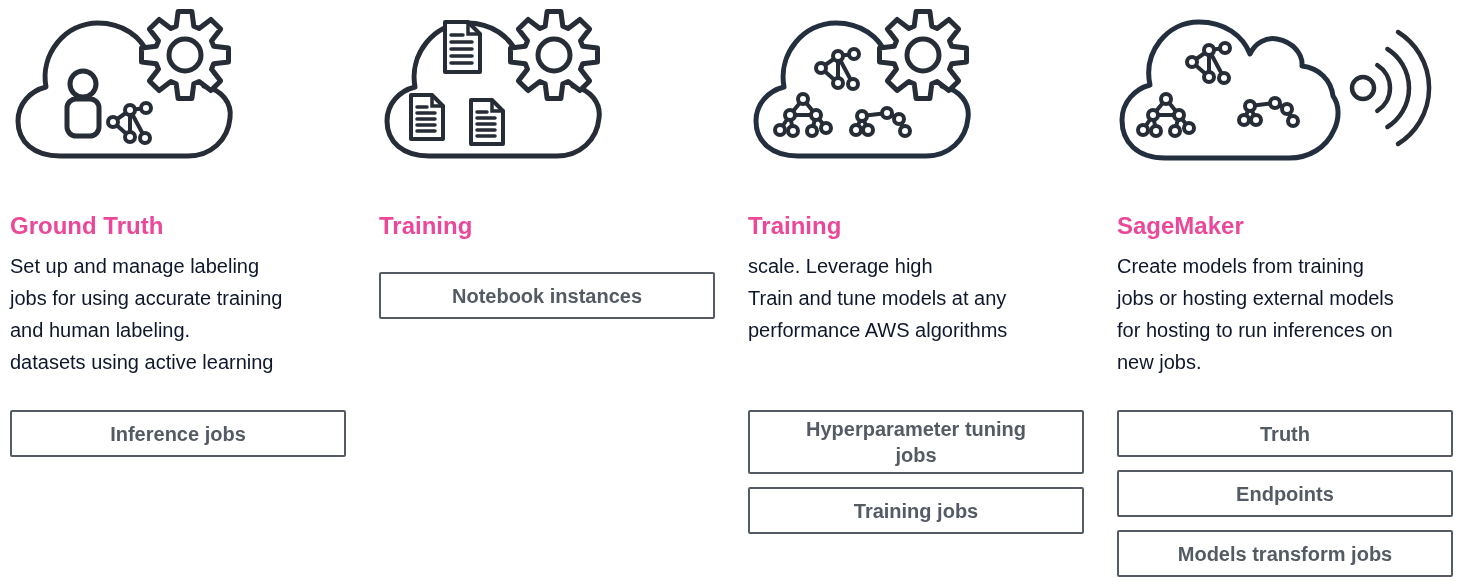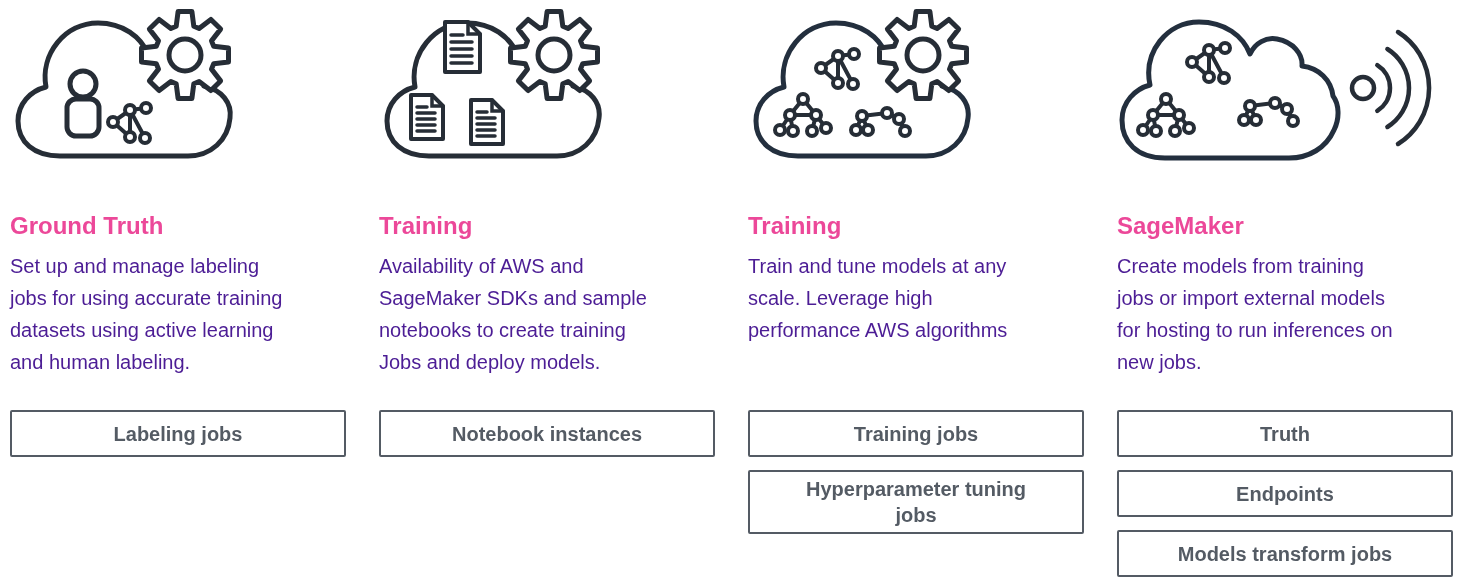--- a/index.html
+++ b/index.html
@@ -14,21 +14,21 @@
   .page { padding: 8px 0 0 10px; }
   .columns { display: flex; gap: 33px; }
   .card { width: 336px; flex: 0 0 336px; display: flex; flex-direction: column; }
   .icon-wrap { height: 178px; }
   .card-title {
     font-size: 24px; font-weight: 700;
     margin: 26px 0 0 0; color: #ec4899;
   }
   .card-desc {
     margin-top: 10px; font-size: 20px; line-height: 32px;
-    color: #4c1d95; min-height: 128px;
+    color: #0f172a; min-height: 128px;
   }
   .card-buttons { margin-top: 32px; }
   .btn {
     display: flex; align-items: center; justify-content: center;
     width: 100%; min-height: 47px;
     background: #ffffff;
     border: 2px solid #545b64; border-radius: 2px;
     color: #545b64; font-family: "Liberation Sans", sans-serif;
     font-weight: 700; font-size: 20px; line-height: 26px;
     text-align: center; padding: 4px 34px; margin-bottom: 13px;
@@ -69,25 +69,25 @@
             <circle class="node" cx="36" cy="4" r="5"></circle>
             <circle class="node" cx="20" cy="33" r="5"></circle>
             <circle class="node" cx="35" cy="34" r="5"></circle>
           </g>
         </svg>
       </div>
       <h2 class="card-title">Ground Truth</h2>
       <div class="card-desc">
         <div>Set up and manage labeling</div>
         <div>jobs for using accurate training</div>
+        <div>and human labeling.</div>
         <div>datasets using active learning</div>
-        <div>and human labeling.</div>
-      </div>
-      <div class="card-buttons">
-        <button class="btn">Labeling jobs</button>
+      </div>
+      <div class="card-buttons">
+        <button class="btn">Inference jobs</button>
       </div>
     </section>
 
     <section class="card">
       <div class="icon-wrap">
         <svg width="240" height="170" viewBox="0 0 240 170">
           <path class="ink" d="M 50 148 C 24 148 8 134 8 113 C 8 96 20 83 36 79 C 30 46 55 15 88 15 C 113 15 131 29 138 46 C 150 34 172 34 184 48 C 192 57 196 68 194 78 C 212 82 222 95 220 110 C 218 132 201 148 178 148 Z"></path>
           <g transform="translate(175,47)">
             <polygon class="gearbody" points="28.7,-8.8 43.5,-6.9 43.5,6.9 28.7,8.8 26.5,14.1 35.6,25.9 25.9,35.6 14.1,26.5 8.8,28.7 6.9,43.5 -6.9,43.5 -8.8,28.7 -14.1,26.5 -25.9,35.6 -35.6,25.9 -26.5,14.1 -28.7,8.8 -43.5,6.9 -43.5,-6.9 -28.7,-8.8 -26.5,-14.1 -35.6,-25.9 -25.9,-35.6 -14.1,-26.5 -8.8,-28.7 -6.9,-43.5 6.9,-43.5 8.8,-28.7 14.1,-26.5 25.9,-35.6 35.6,-25.9 26.5,-14.1"></polygon>
             <circle class="gearhole" cx="0" cy="0" r="16"></circle>
@@ -103,26 +103,20 @@
             <path class="docline" d="M8 14 h10 M8 20 h18 M8 26 h18 M8 32 h18 M8 38 h18"></path>
           </g>
           <g transform="translate(90,90)">
             <path class="docfill" d="M2 2 h21 l11 11 v33 h-32 z"></path>
             <path class="docline" d="M23 2 v11 h11"></path>
             <path class="docline" d="M8 14 h10 M8 20 h18 M8 26 h18 M8 32 h18 M8 38 h18"></path>
           </g>
         </svg>
       </div>
       <h2 class="card-title">Training</h2>
-      <div class="card-desc">
-        <div>Availability of AWS and</div>
-        <div>SageMaker SDKs and sample</div>
-        <div>notebooks to create training</div>
-        <div>Jobs and deploy models.</div>
-      </div>
       <div class="card-buttons">
         <button class="btn">Notebook instances</button>
       </div>
     </section>
 
     <section class="card">
       <div class="icon-wrap">
         <svg width="240" height="170" viewBox="0 0 240 170">
           <path class="navy" d="M 50 148 C 24 148 8 134 8 113 C 8 96 20 83 36 79 C 30 46 55 15 88 15 C 113 15 131 29 138 46 C 150 34 172 34 184 48 C 192 57 196 68 194 78 C 212 82 222 95 220 110 C 218 132 201 148 178 148 Z"></path>
           <g transform="translate(175,47)">
@@ -153,27 +147,27 @@
             <circle class="node" cx="17" cy="24" r="5"></circle>
             <circle class="node" cx="11" cy="10" r="5"></circle>
             <circle class="node" cx="36" cy="7" r="5"></circle>
             <circle class="node" cx="48" cy="13" r="5"></circle>
             <circle class="node" cx="54" cy="25" r="5"></circle>
           </g>
         </svg>
       </div>
       <h2 class="card-title">Training</h2>
       <div class="card-desc">
+        <div>scale. Leverage high</div>
         <div>Train and tune models at any</div>
-        <div>scale. Leverage high</div>
         <div>performance AWS algorithms</div>
       </div>
       <div class="card-buttons">
+        <button class="btn">Hyperparameter tuning jobs</button>
         <button class="btn">Training jobs</button>
-        <button class="btn">Hyperparameter tuning jobs</button>
       </div>
     </section>
 
     <section class="card">
       <div class="icon-wrap">
         <svg width="330" height="170" viewBox="0 0 330 170">
           <path class="navy" d="M 48 150 C 20 150 5 134 5 112 C 5 94 18 81 33 77 C 26 44 50 14 82 14 C 108 14 126 28 133 46 C 138 35 149 29 160 31 C 176 34 186 46 185 58 C 202 60 214 72 216 88 C 222 96 223 110 217 122 C 209 140 192 150 172 150 Z"></path>
           <g transform="translate(72,36)">
             <path class="glyph" d="M3 18 L20 6 M3 18 L20 33 M20 6 L20 33 M20 6 L36 4 M20 6 L35 34"></path>
             <circle class="node" cx="3" cy="18" r="5"></circle>
@@ -205,21 +199,21 @@
             <circle class="glyph" cx="0" cy="0" r="11" style="stroke-width:4.5"></circle>
             <path class="glyph" style="stroke-width:4.5" d="M 14.3 -22.9 A 27 27 0 0 1 14.3 22.9"></path>
             <path class="glyph" style="stroke-width:4.5" d="M 24.4 -39 A 46 46 0 0 1 24.4 39"></path>
             <path class="glyph" style="stroke-width:4.5" d="M 35 -56 A 66 66 0 0 1 35 56"></path>
           </g>
         </svg>
       </div>
       <h2 class="card-title">SageMaker</h2>
       <div class="card-desc">
         <div>Create models from training</div>
-        <div>jobs or import external models</div>
+        <div>jobs or hosting external models</div>
         <div>for hosting to run inferences on</div>
         <div>new jobs.</div>
       </div>
       <div class="card-buttons">
         <button class="btn">Truth</button>
         <button class="btn">Endpoints</button>
         <button class="btn">Models transform jobs</button>
       </div>
     </section>
 

